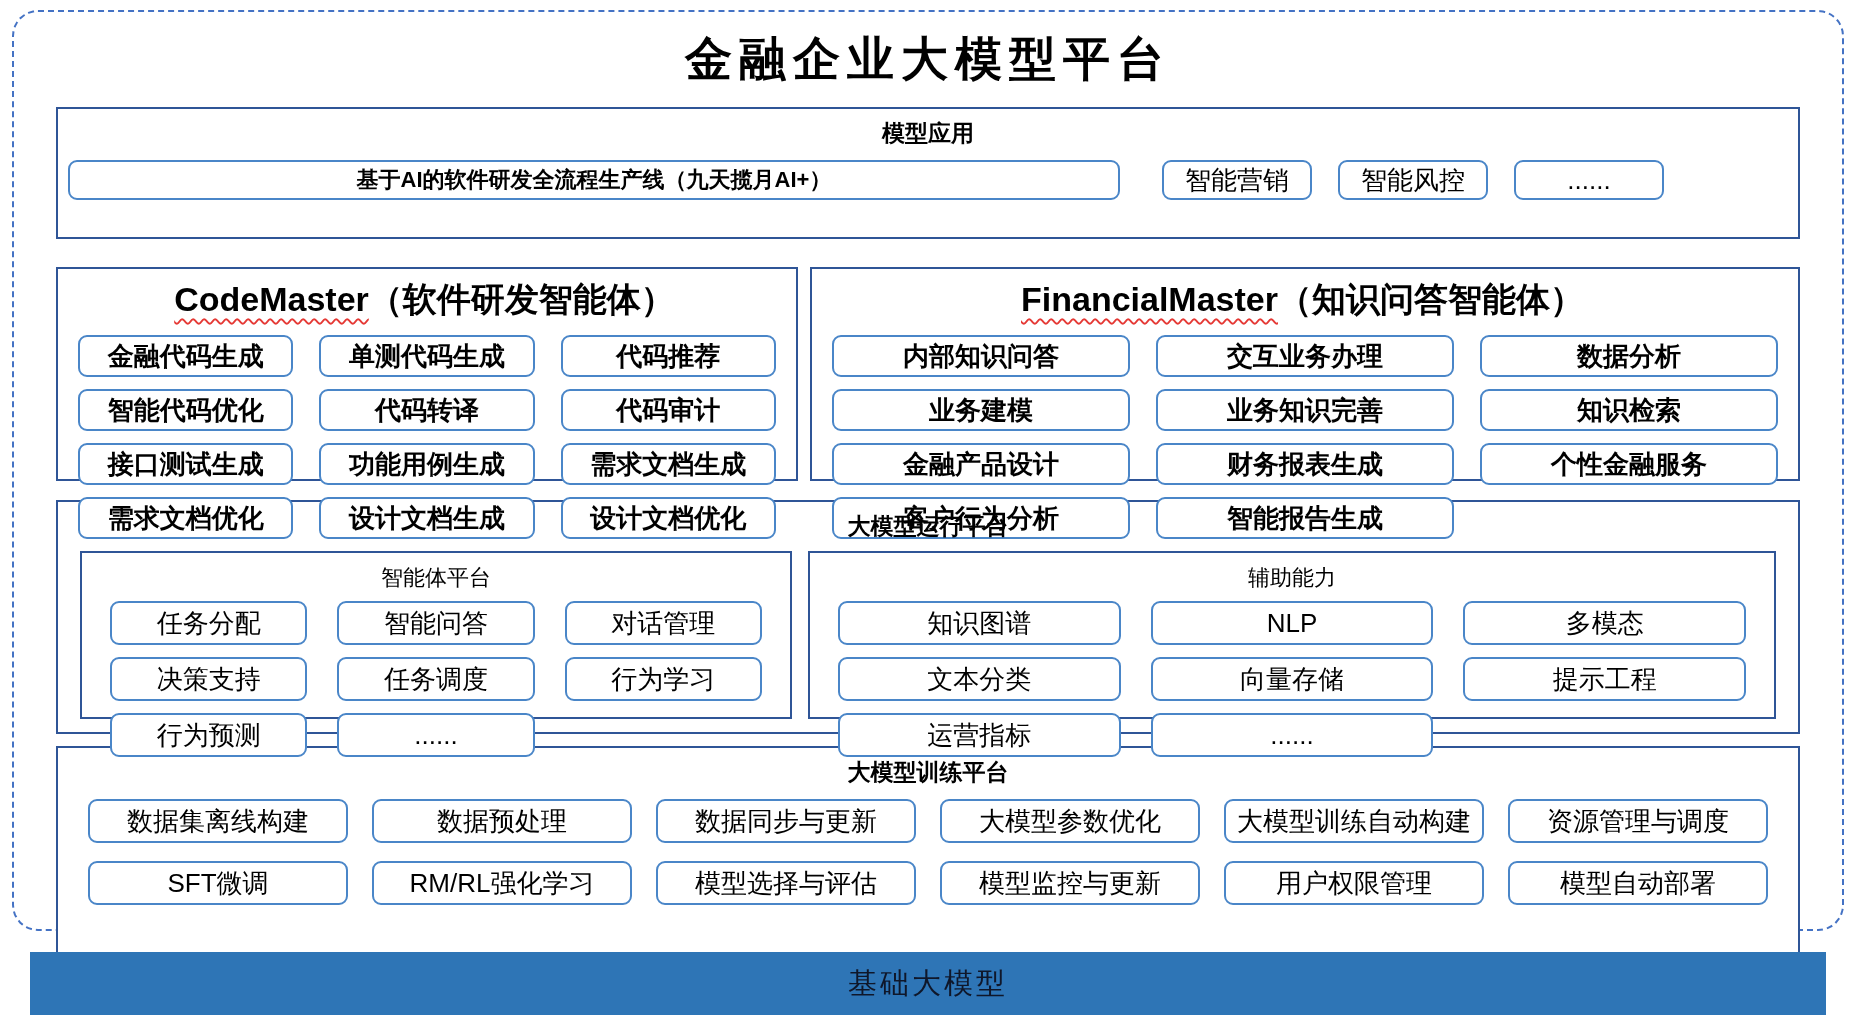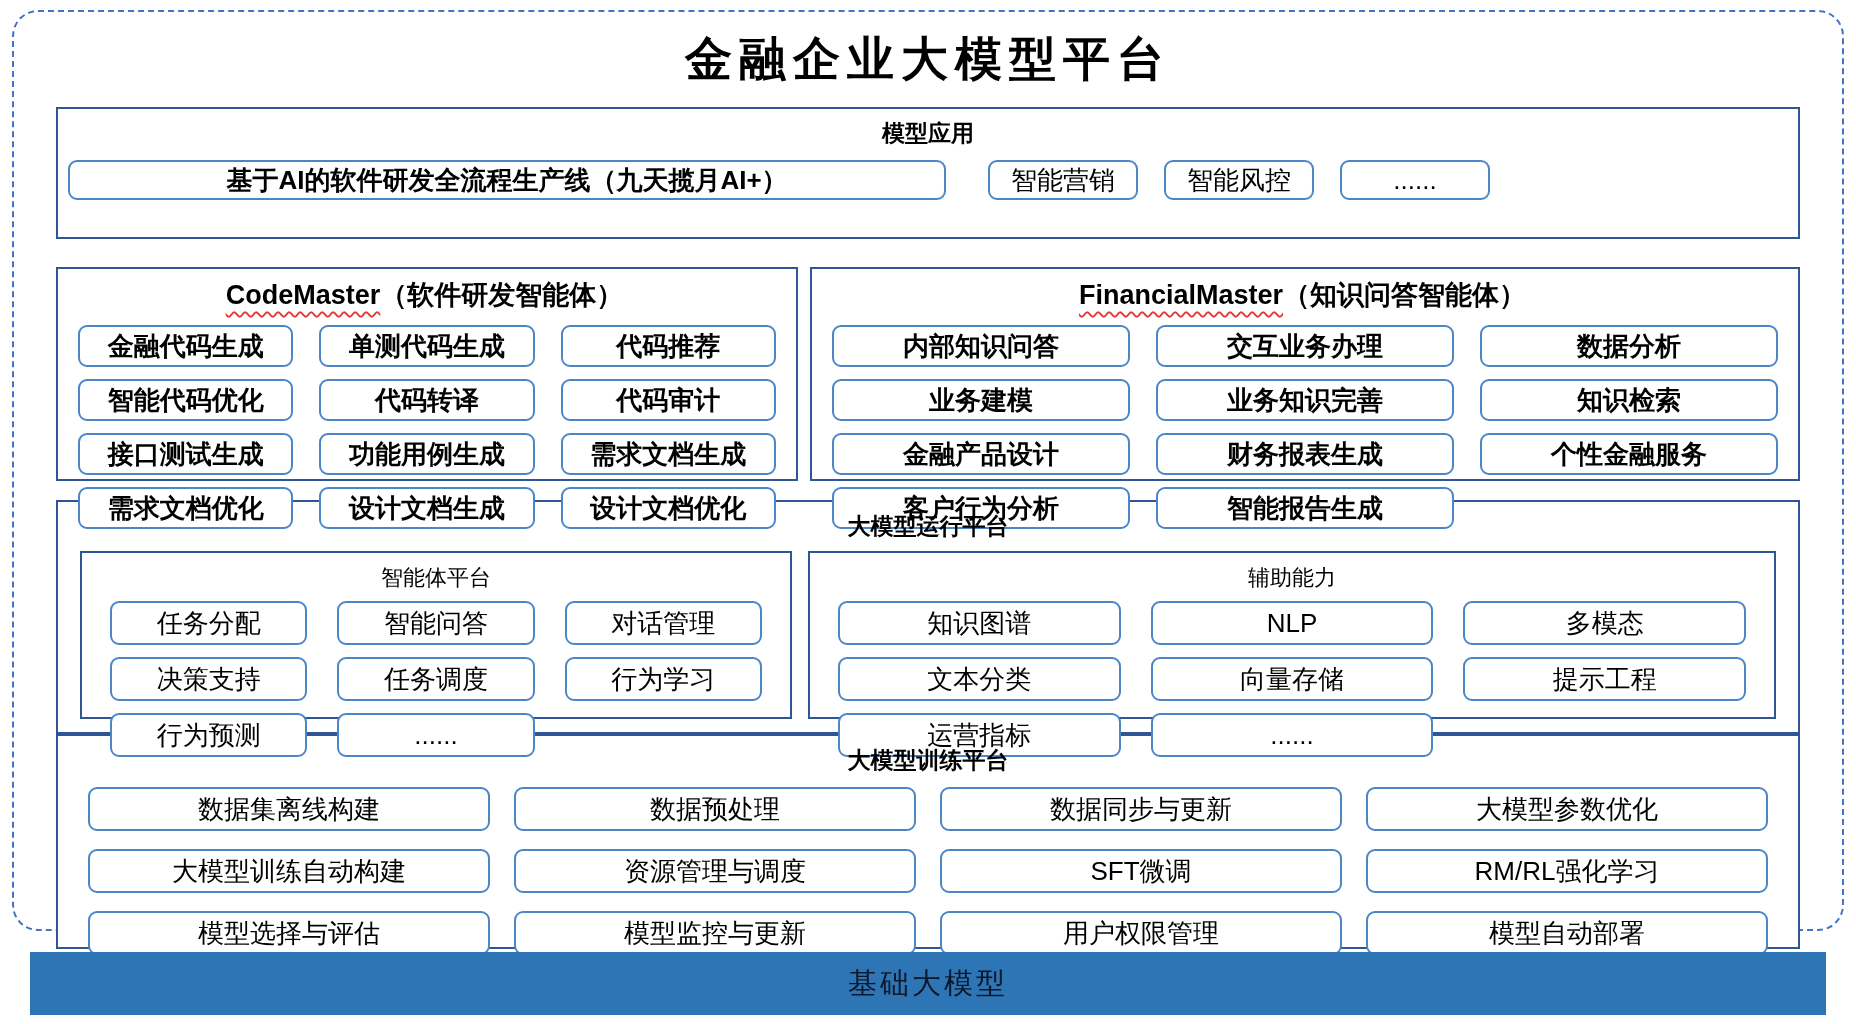--- a/index.html
+++ b/index.html
@@ -30,47 +30,47 @@
     text-underline-offset:7px;
   }
   .chip {
     border:2px solid #4A86C8; border-radius:9px; background:#fff;
     display:flex; align-items:center; justify-content:center;
     font-size:26px; height:42px; white-space:nowrap; overflow:hidden;
   }
   
   .s1 { height:132px; }
   .s1-row { display:flex; gap:42px; padding:4px 10px 0 10px; }
-  .chip.wide { width:878px; font-weight:bold; font-size:26px; height:40px;text-align:right; }
+  .chip.wide { width:1052px; font-weight:bold; font-size:22px; height:40px;text-align:right; }
   .s1-rest { display:flex; gap:26px; }
   .s1-rest .chip { width:150px; height:40px; }
   
   .two-col { display:flex; gap:12px; margin-top:28px; }
   .agent-box { height:214px; }
   .agent-box.left  { flex:0 0 742px; }
   .agent-box.right { flex:1; }
-  .agent-box .sec-header { font-size:27px; padding:8px 5px 10px 0; }
+  .agent-box .sec-header { font-size:34px; padding:8px 5px 10px 0; }
   .grid4 {
     display:grid; grid-template-columns:repeat(3,1fr);
     gap:12px 26px; padding:2px 20px 12px 20px;
   }
   .agent-box .chip { font-weight:bold; }
   
   .s3 { height:234px; margin-top:19px; }
   .s3-inner { display:flex; gap:16px; padding:2px 22px 0 22px; }
   .sub-box { border:2px solid #2F5597; height:168px; background:#fff; }
   .sub-box.left  { flex:0 0 712px; }
   .sub-box.right { flex:1; }
   .sub-header { text-align:center; font-size:22px; font-weight:normal; padding:10px 0 8px 0; }
   .sub-box .grid4 { gap:12px 30px; padding:0 28px 12px 28px; }
   .sub-box .chip { height:44px; font-weight:normal; }
   
-  .s4 { height:215px; }
+  .s4 { height:215px; margin-top:12px; }
   .grid6 {
-    display:grid; grid-template-columns:repeat(4,1fr);
+    display:grid; grid-template-columns:repeat(6,1fr);
     gap:18px 24px; padding:4px 30px 14px 30px;
   }
   .s4 .chip { height:44px; }
   
   .foundation-bar {
     position:absolute; left:30px; top:952px; width:1796px; height:63px;
     background:#2E75B6; color:#0f172a; font-size:29px; letter-spacing:3px;
     display:flex; align-items:center; justify-content:center;
   }
 </style>

